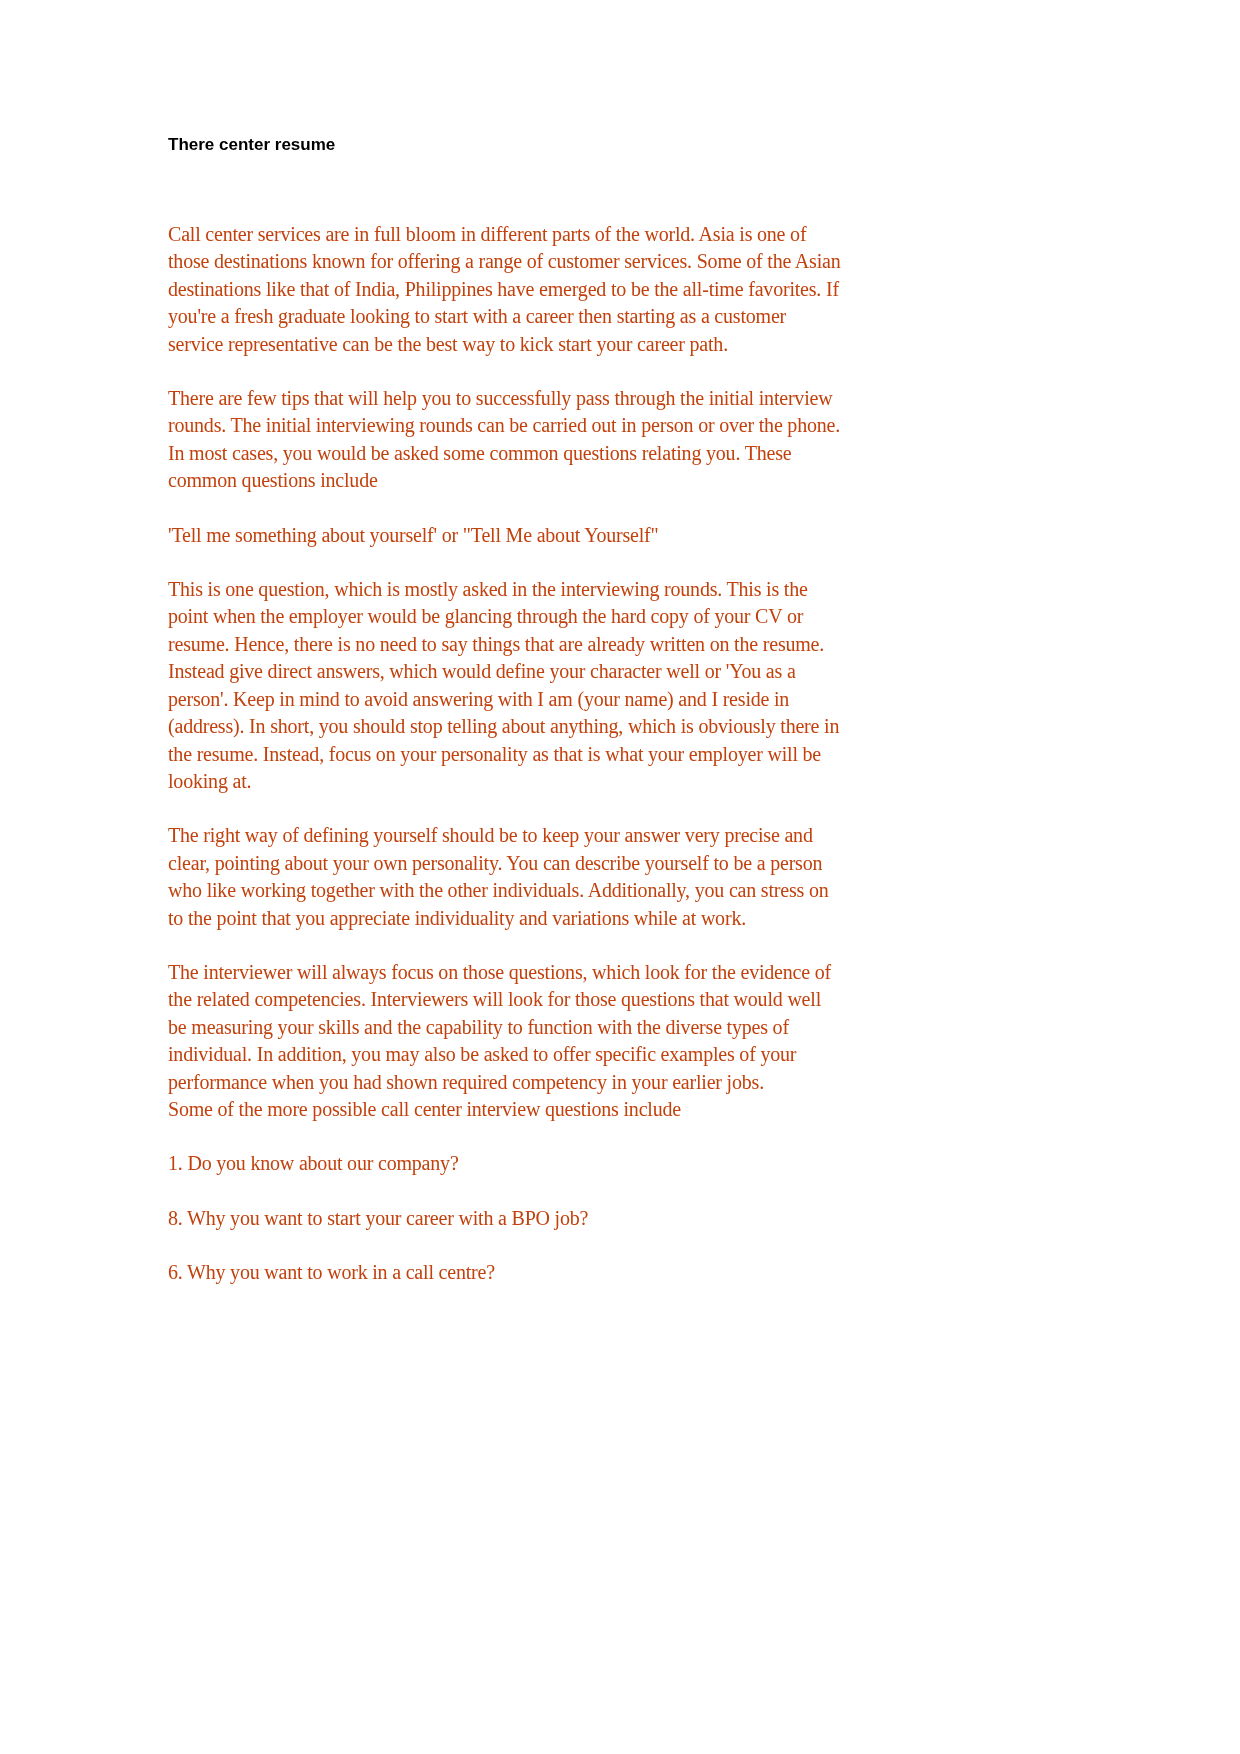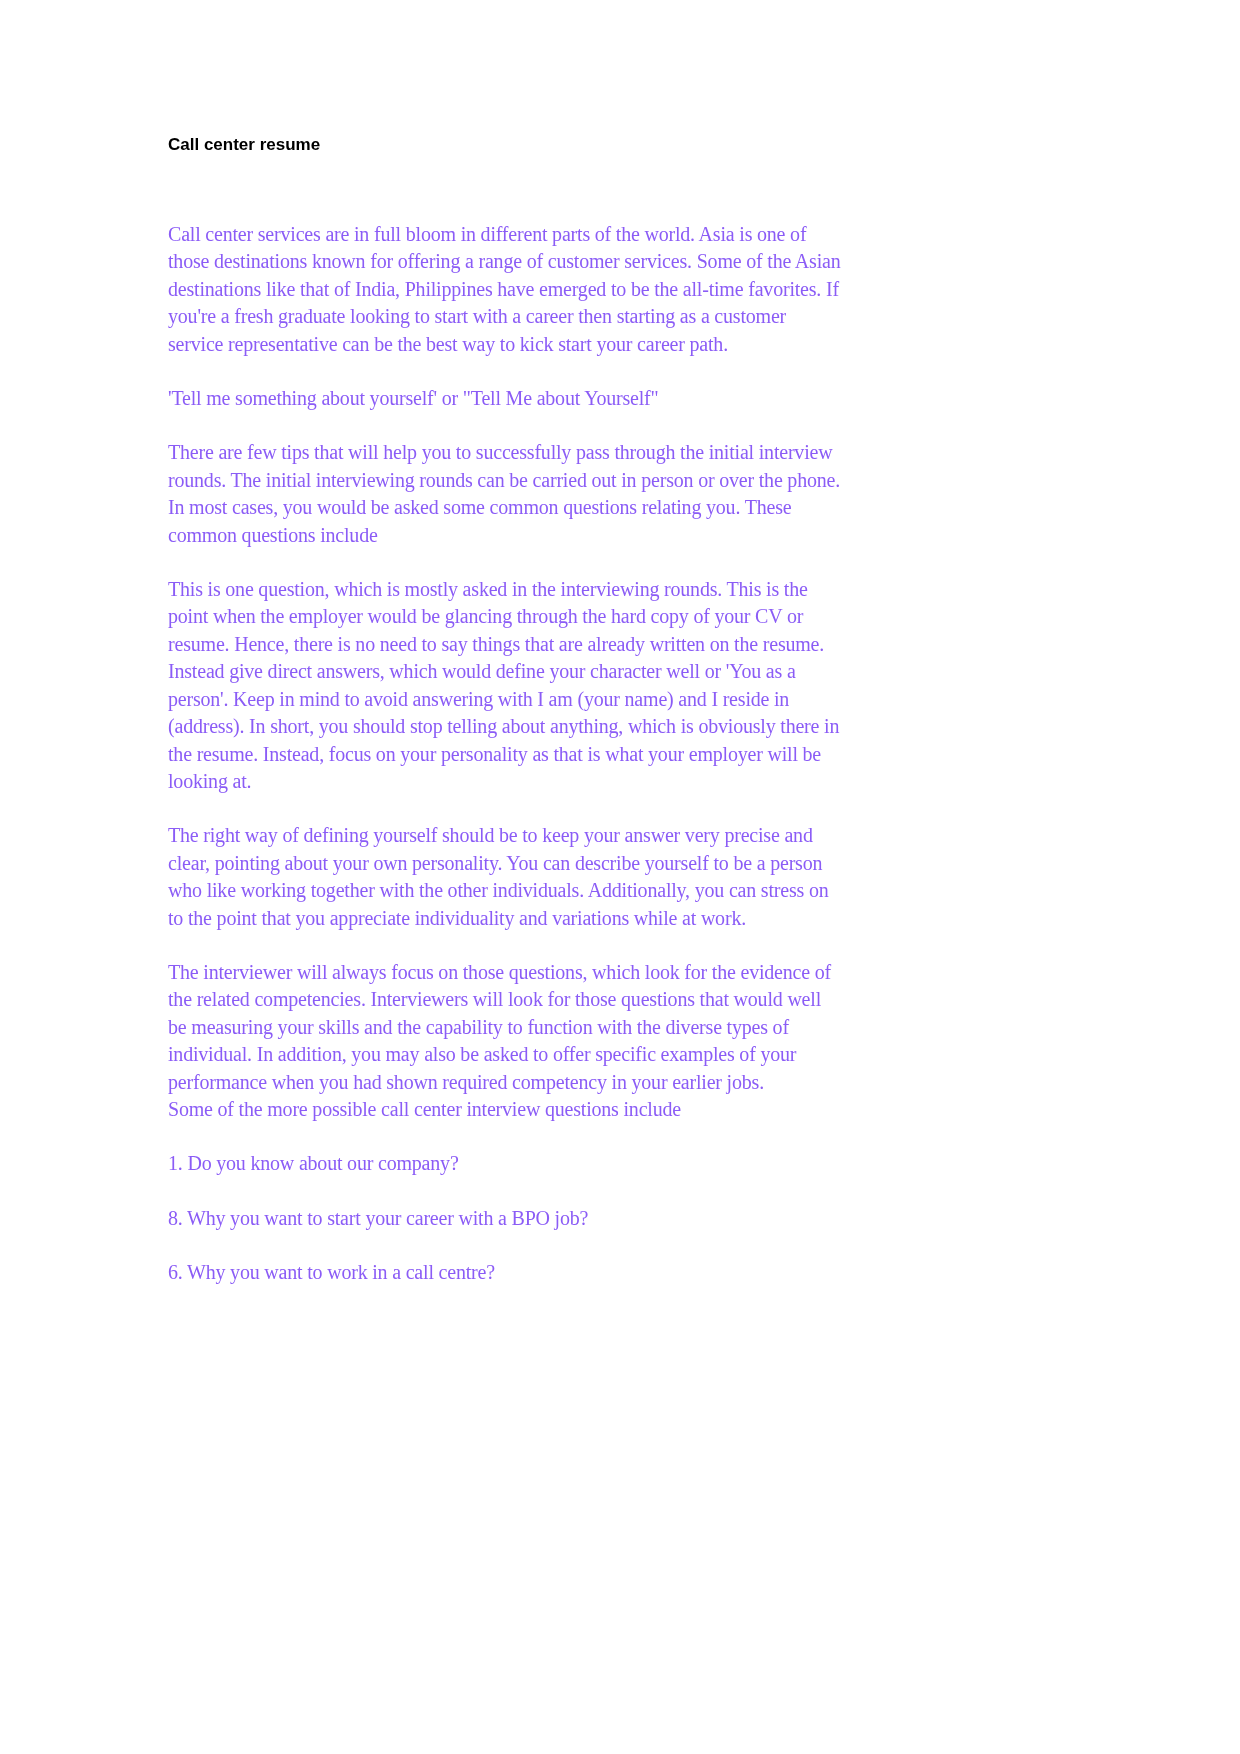--- a/index.html
+++ b/index.html
@@ -25,44 +25,44 @@
     font-weight: bold;
     font-size: 17px;
     color: #000000;
     margin: 0 0 66px 0;
   }
   .para {
     font-family: "Liberation Serif", serif;
     font-size: 20px;
     letter-spacing: -0.2px;
     line-height: 27.4px;
-    color: #8b5cf6;
+    color: #c2410c;
     margin: 0 0 27px 0;
     white-space: pre-line;
   }
 </style>
 </head>
 <body>
 
 <div class="page">
   <div class="content">
-    <h1 class="doc-title">Call center resume</h1>
+    <h1 class="doc-title">There center resume</h1>
 
     <p class="para">Call center services are in full bloom in different parts of the world. Asia is one of
 those destinations known for offering a range of customer services. Some of the Asian
 destinations like that of India, Philippines have emerged to be the all-time favorites. If
 you're a fresh graduate looking to start with a career then starting as a customer
 service representative can be the best way to kick start your career path.</p>
 
-    <p class="para">'Tell me something about yourself' or "Tell Me about Yourself"</p>
-
     <p class="para">There are few tips that will help you to successfully pass through the initial interview
 rounds. The initial interviewing rounds can be carried out in person or over the phone.
 In most cases, you would be asked some common questions relating you. These
 common questions include</p>
+
+    <p class="para">'Tell me something about yourself' or "Tell Me about Yourself"</p>
 
     <p class="para">This is one question, which is mostly asked in the interviewing rounds. This is the
 point when the employer would be glancing through the hard copy of your CV or
 resume. Hence, there is no need to say things that are already written on the resume.
 Instead give direct answers, which would define your character well or 'You as a
 person'. Keep in mind to avoid answering with I am (your name) and I reside in
 (address). In short, you should stop telling about anything, which is obviously there in
 the resume. Instead, focus on your personality as that is what your employer will be
 looking at.</p>
 

